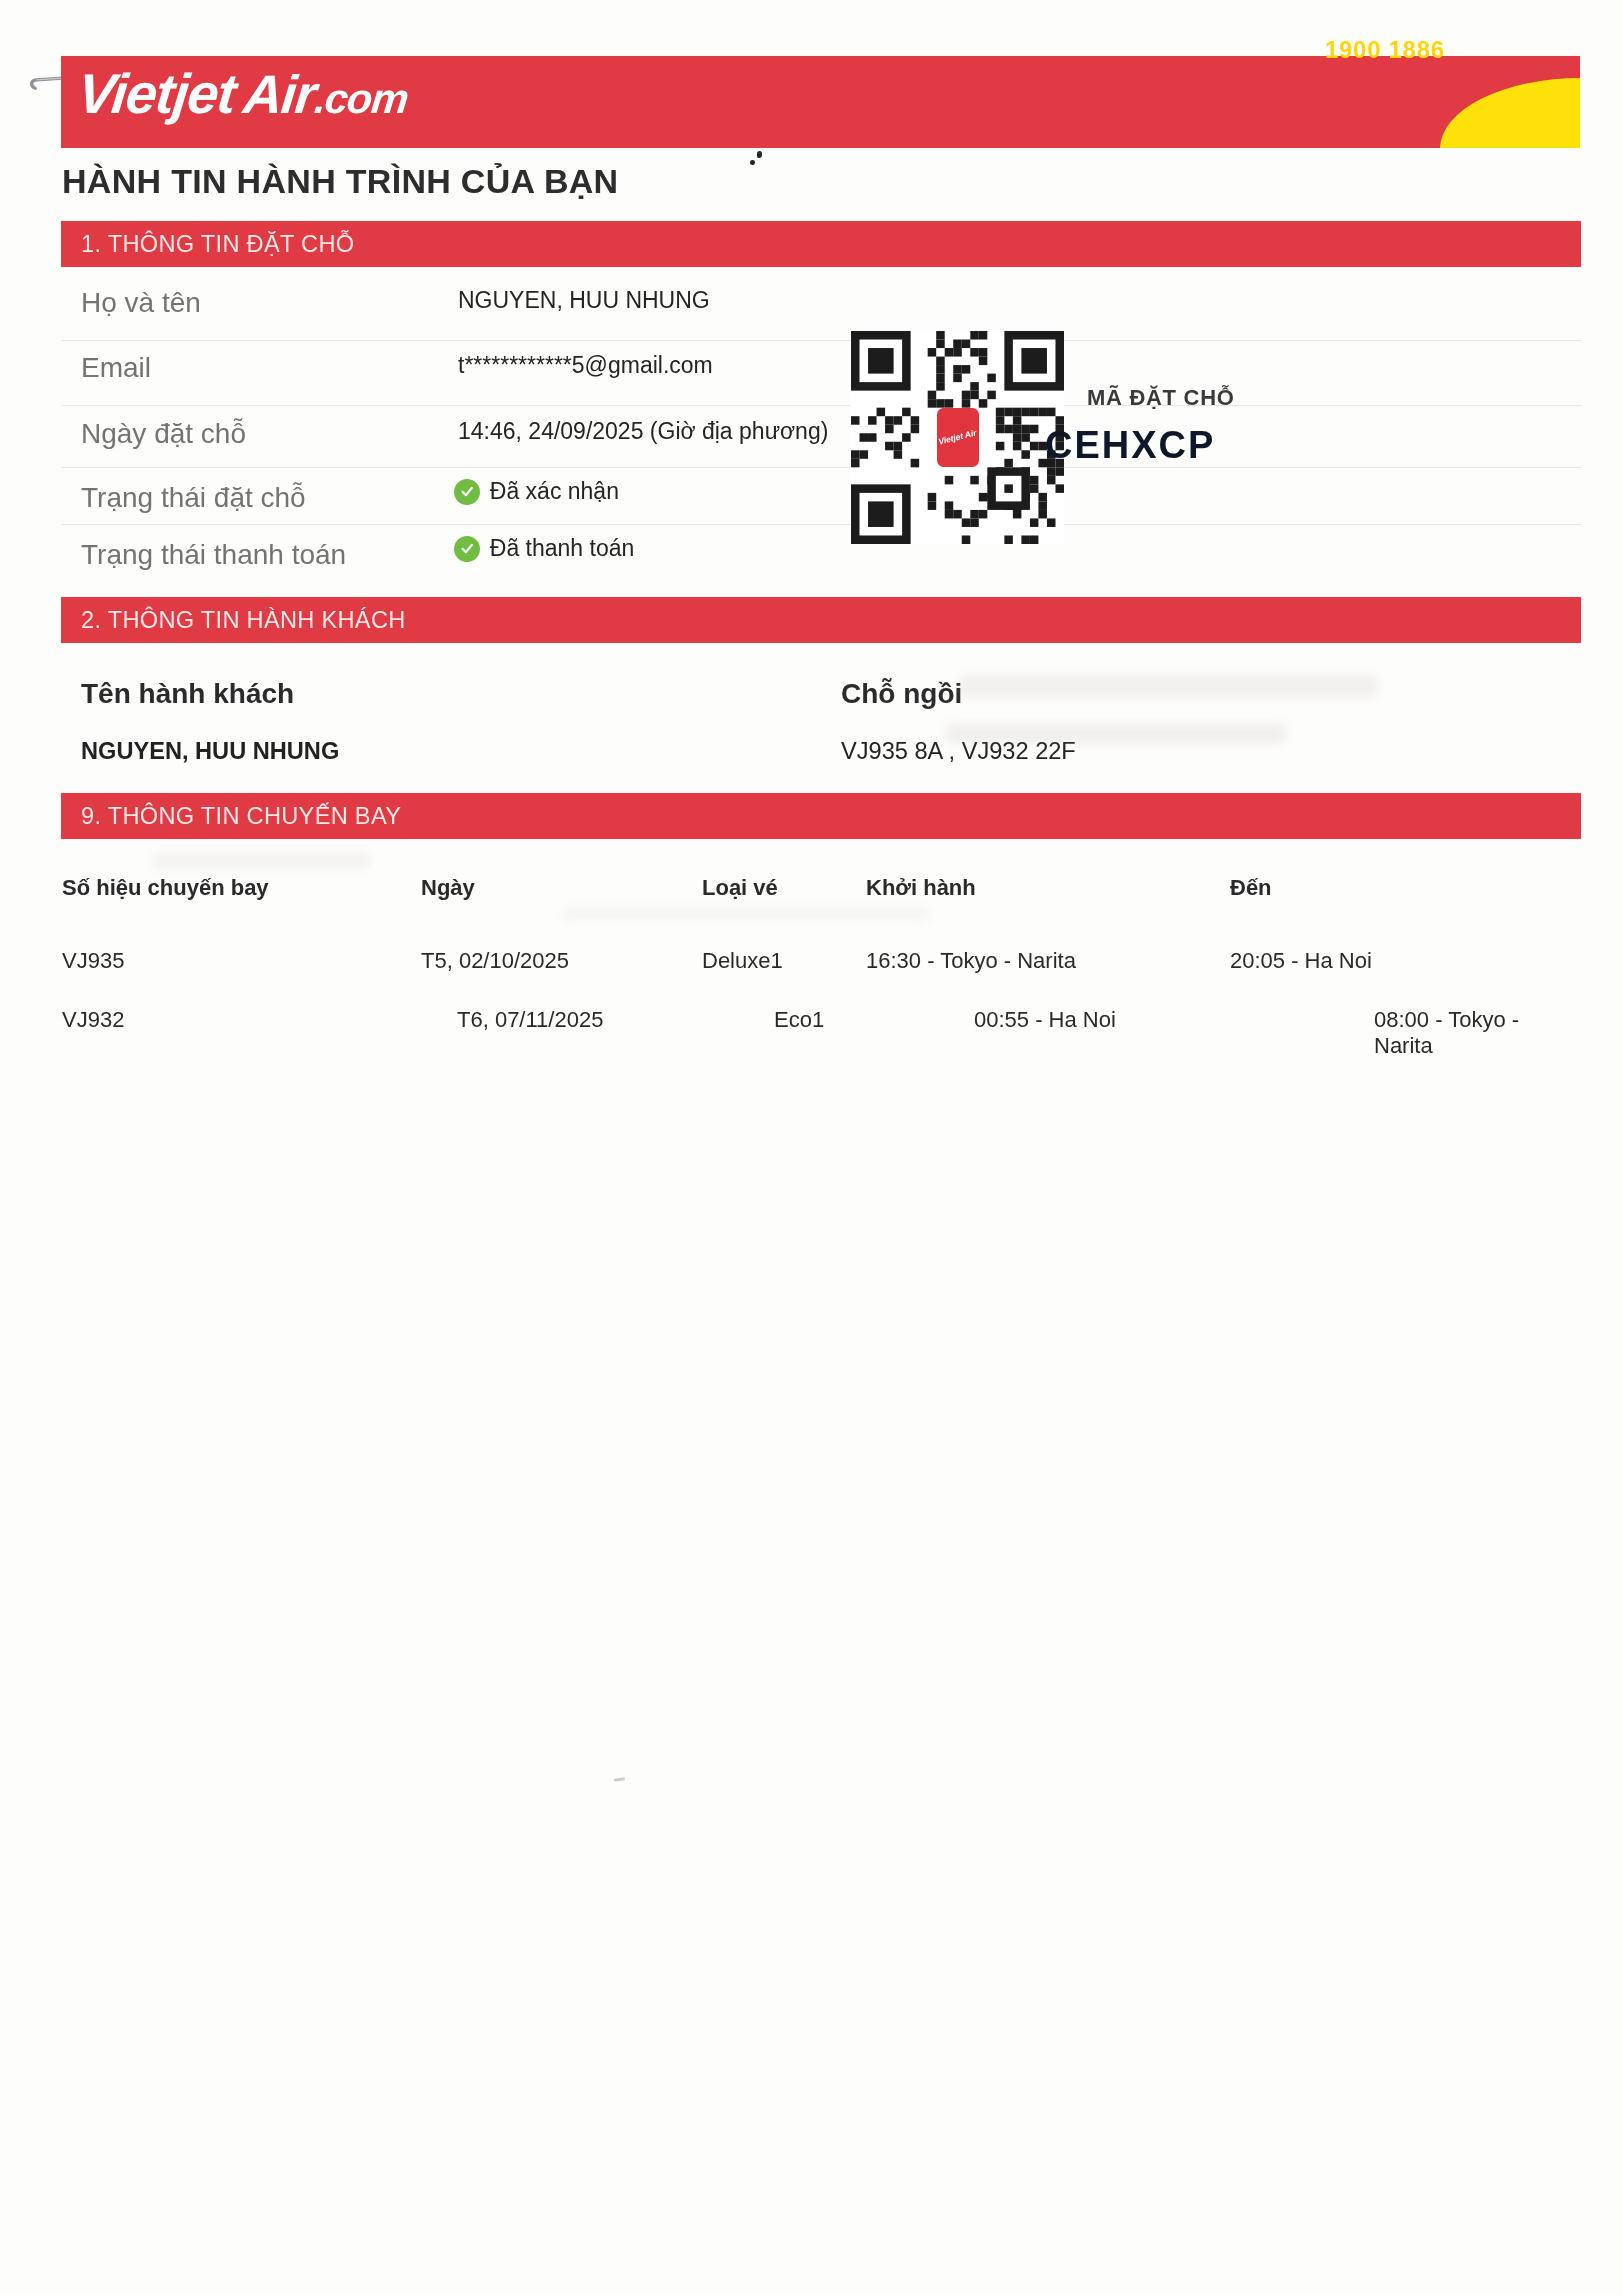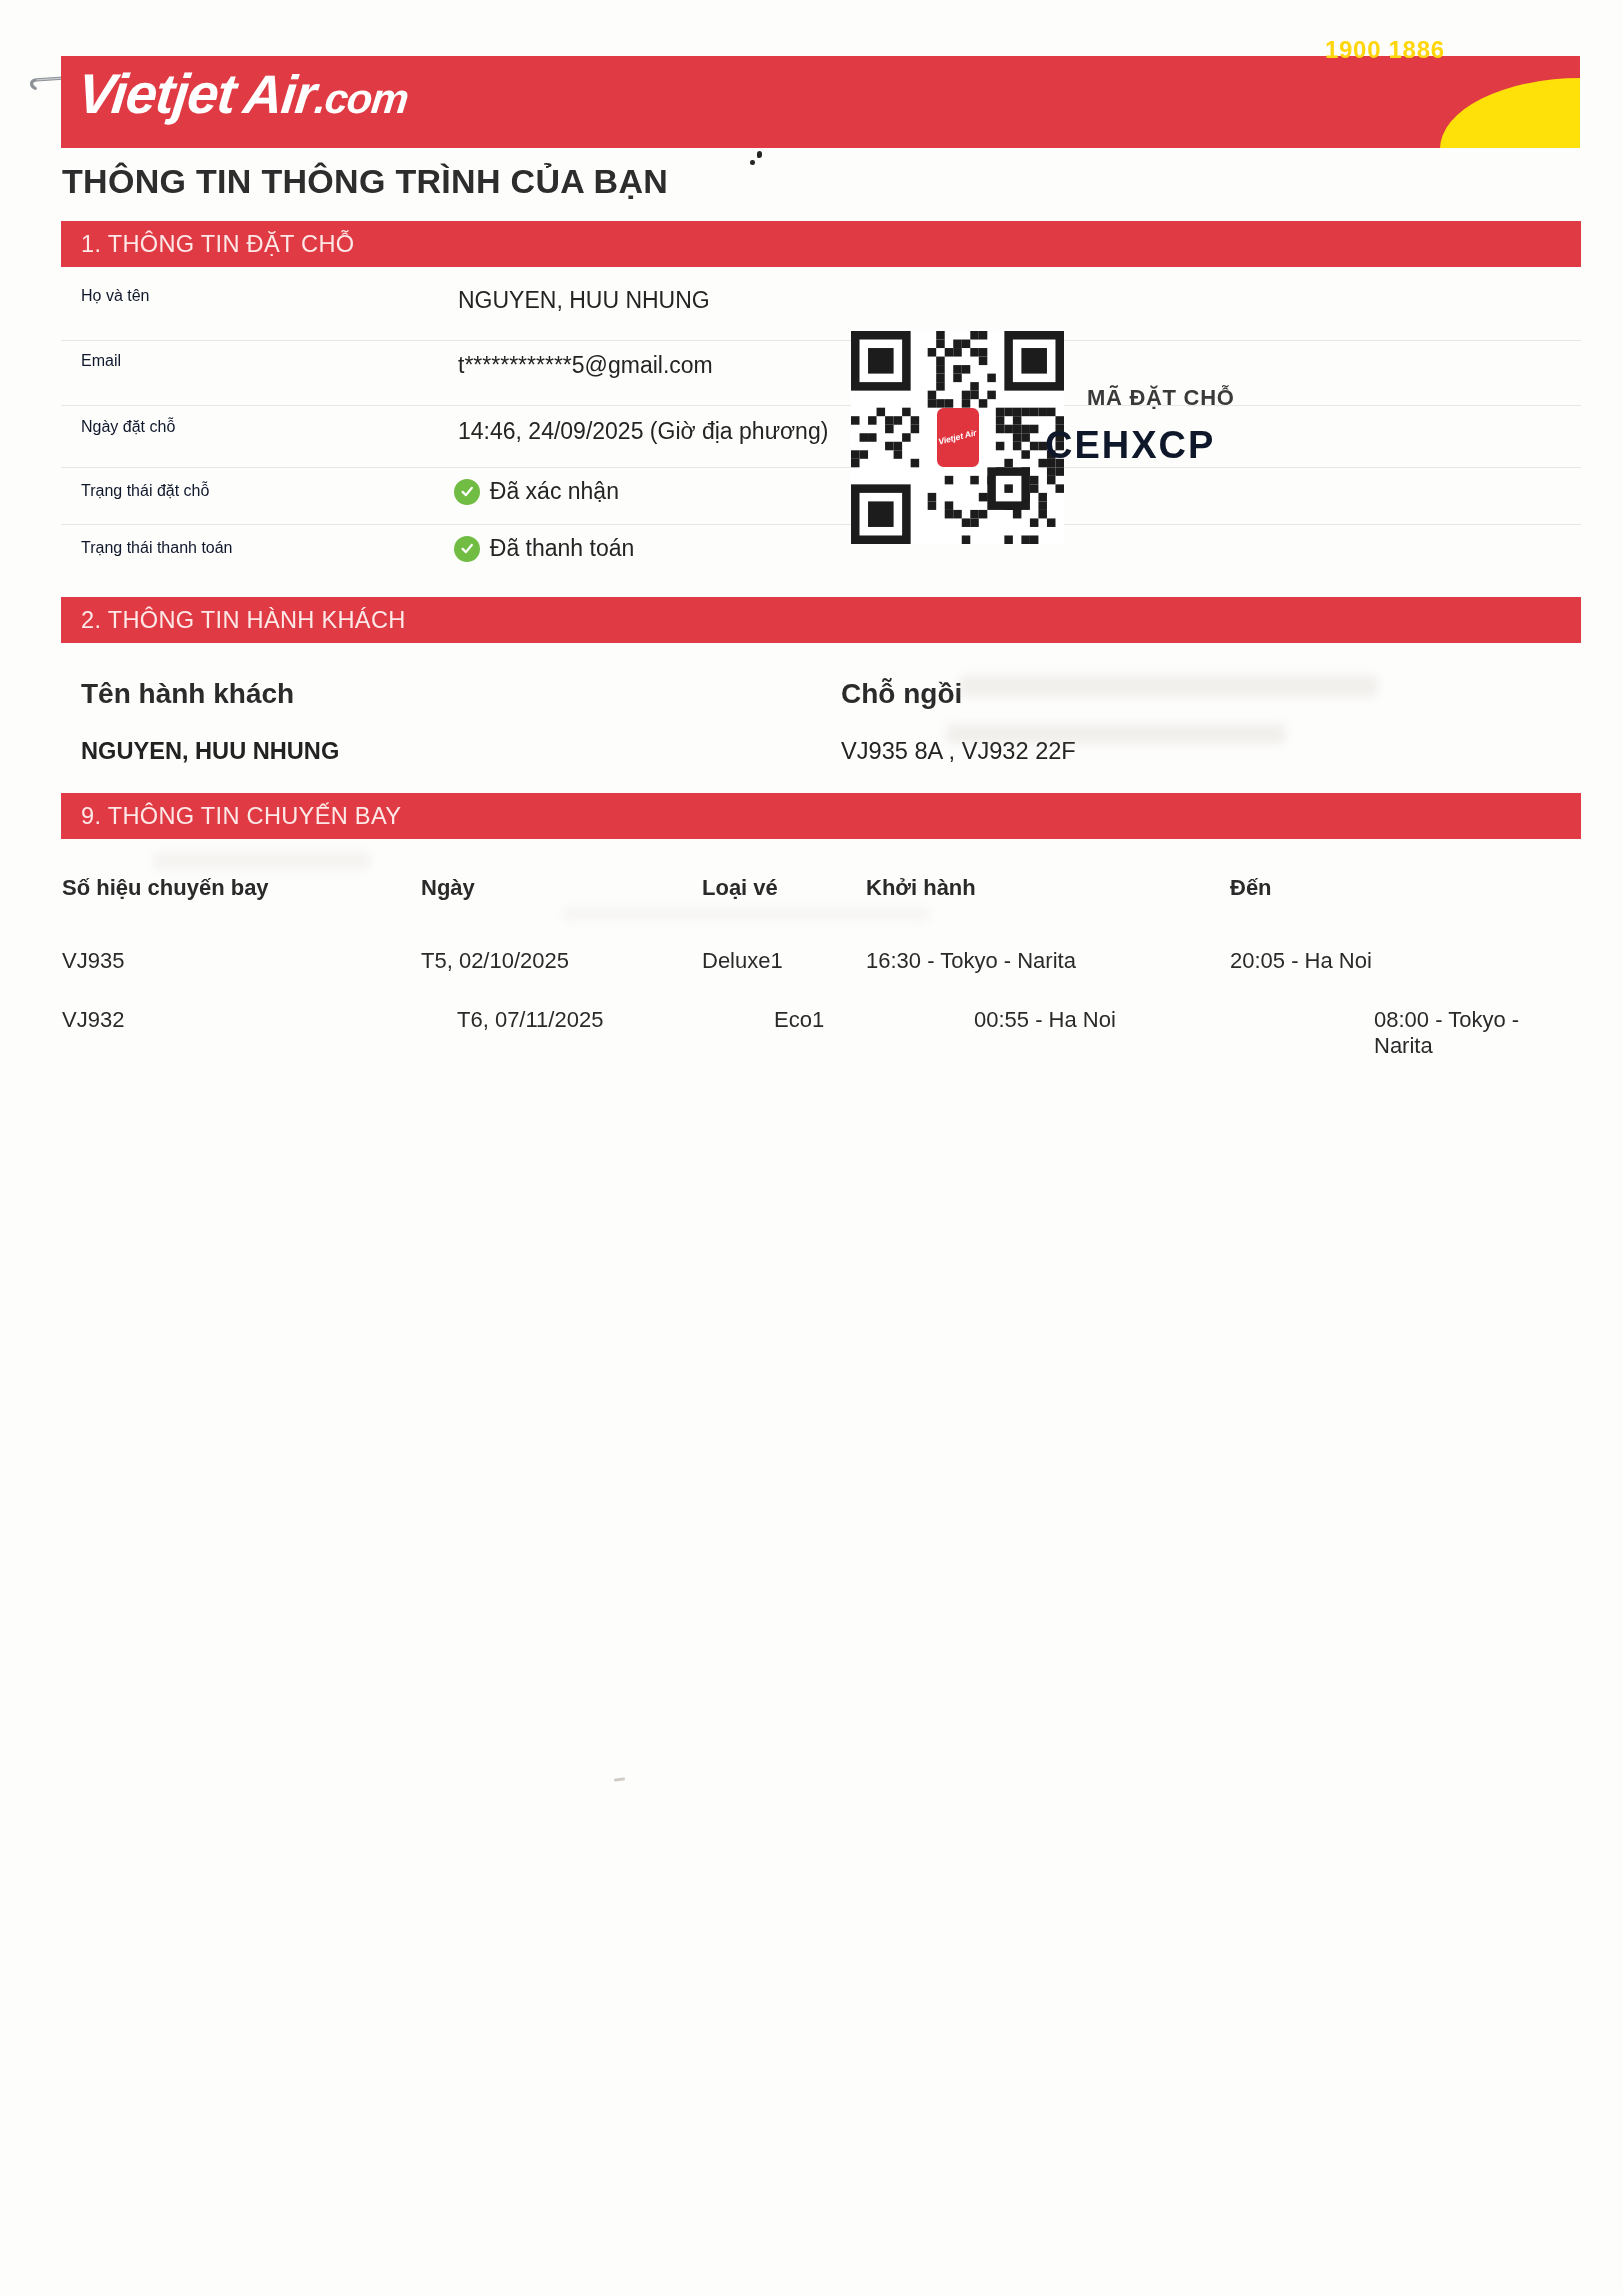--- a/index.html
+++ b/index.html
@@ -35,21 +35,21 @@
   
   .secbar{position:absolute;left:61px;width:1520px;height:46px;background:#e03b44;
           color:#fde8e7;font-size:23.6px;font-weight:400;line-height:46px;
           padding-left:20px;box-sizing:border-box;letter-spacing:0.3px;}
   .secbar.s1{top:221px;}
   .secbar.s2{top:597px;}
   .secbar.s3{top:793px;}
 
   
   .frow{position:absolute;left:0;width:1623px;height:39px;}
-  .flabel{position:absolute;left:81px;top:0;font-size:16px;color:#0f172a;}
+  .flabel{position:absolute;left:81px;top:0;font-size:28px;color:#737373;}
   .fvalue{position:absolute;left:458px;top:0;font-size:23px;color:#242424;font-weight:500;}
   .statusval{position:absolute;left:454px;top:-3.9px;display:flex;align-items:center;gap:9.8px;}
   .statusval .txt{font-size:23px;color:#242424;font-weight:500;}
   .check{width:26px;height:26px;border-radius:50%;background:#71bd44;display:flex;
          align-items:center;justify-content:center;flex:0 0 auto;}
   .hr{position:absolute;left:61px;width:1520px;height:1.3px;background:#eae7e2;}
 
   
   .qr{position:absolute;left:851px;top:331px;width:213px;height:213px;background:#fff;}
   .qr svg{display:block;}
@@ -97,21 +97,21 @@
     <div class="logo"><span class="lg1">Vietjet</span><span class="lg2">Air</span><span class="lg3">.com</span></div>
     <div class="corner"></div>
   </header>
   <div class="hotline">1900 1886</div>
 
   <div class="speck">
       <i class="a"></i>
       <i class="b"></i>
     </div>
 
-  <h1 class="title">THÔNG TIN THÔNG TRÌNH CỦA BẠN</h1>
+  <h1 class="title">HÀNH TIN HÀNH TRÌNH CỦA BẠN</h1>
 
   <div class="secbar s1"><span>1. THÔNG TIN ĐẶT CHỖ</span></div>
 
   <div class="frow" style="top:287px">
     <span class="flabel">Họ và tên</span>
     <span class="fvalue">NGUYEN, HUU NHUNG</span>
   </div>
   <div class="hr" style="top:340px"></div>
 
   <div class="frow" style="top:352px">

